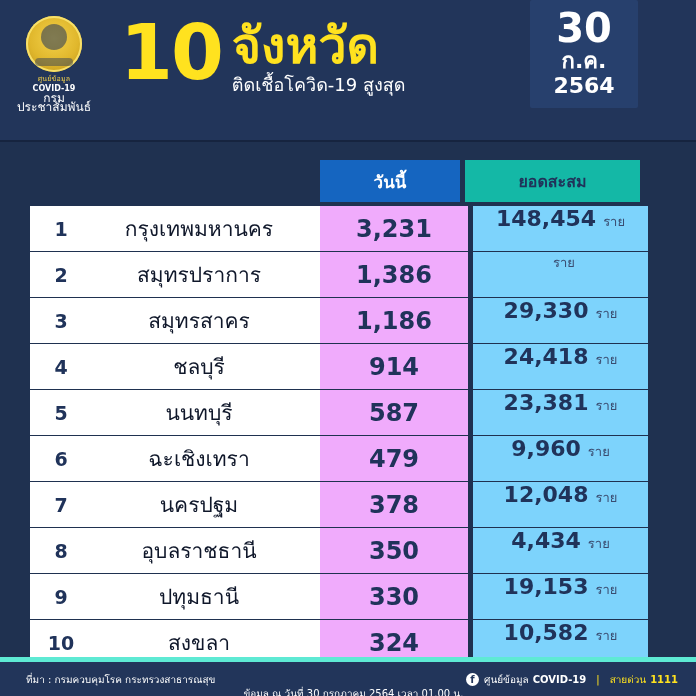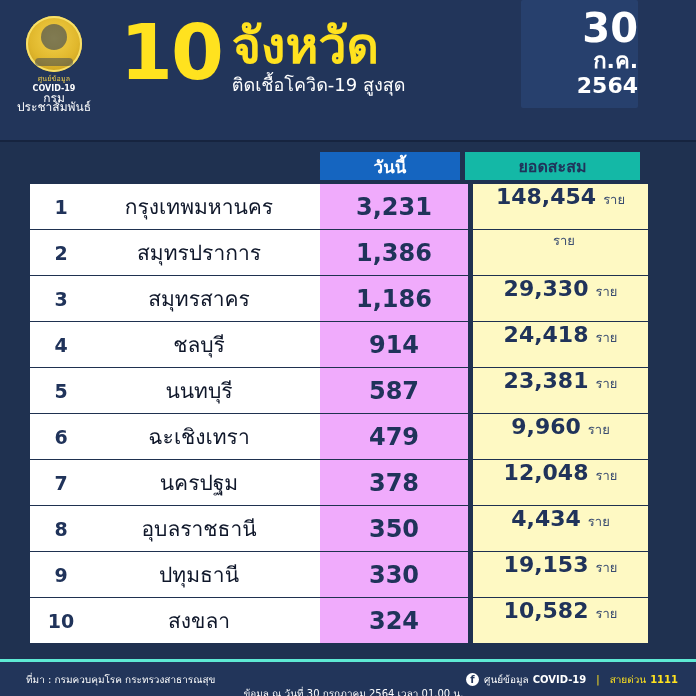--- a/index.html
+++ b/index.html
@@ -118,24 +118,24 @@
     font-size: 18px;
     line-height: 22px;
     color: #ffffff;
     margin-top: 2px;
   }
 
   .date-box {
     position: absolute;
     right: 58px;
     top: 0px;
-    width: 117px;
+    width: 108px;
     background: #27406d;
     color: #ffffff;
-    text-align: right;
+    text-align: center;
     padding: 8px 0 10px 0;
     border-radius: 2px;
   }
   .date-day {
     font-size: 40px;
     line-height: 40px;
     font-weight: bold;
   }
   .date-month {
     font-size: 22px;
@@ -148,22 +148,23 @@
     font-weight: bold;
   }
 
   
   .table-area {
     position: relative;
     padding: 10px 30px 0 30px;
   }
   .col-head {
     display: flex;
-    height: 28px;
+    height: 42px;
     margin-left: 290px;
+    margin-top: 8px;
   }
   .head-today {
     width: 140px;
     background: #1565c0;
     color: #ffffff;
     font-size: 17px;
     font-weight: bold;
     display: flex;
     align-items: center;
     justify-content: center;
@@ -219,21 +220,21 @@
     background: #f0abfc;
     color: #20335a;
     font-size: 24px;
     font-weight: bold;
     display: flex;
     align-items: center;
     justify-content: center;
   }
   .cell-total {
     width: 175px;
-    background: #fef9c3;
+    background: #7dd3fc;
     color: #20335a;
     font-size: 22px;
     font-weight: bold;
     display: flex;
     align-items: baseline;
     justify-content: center;
     margin-left: 5px;
   }
   .cell-total .unit {
     font-size: 13px;
@@ -243,21 +244,21 @@
   }
 
   
   .footer {
     position: absolute;
     left: 0;
     bottom: 0;
     width: 696px;
     height: 34px;
     background: #22355a;
-    border-top: 3px solid #5eead4;
+    border-top: 5px solid #5eead4;
     display: flex;
     align-items: center;
     font-size: 10px;
     color: #ffffff;
   }
   .footer-left {
     margin-left: 26px;
     white-space: nowrap;
   }
   .footer-mid {

